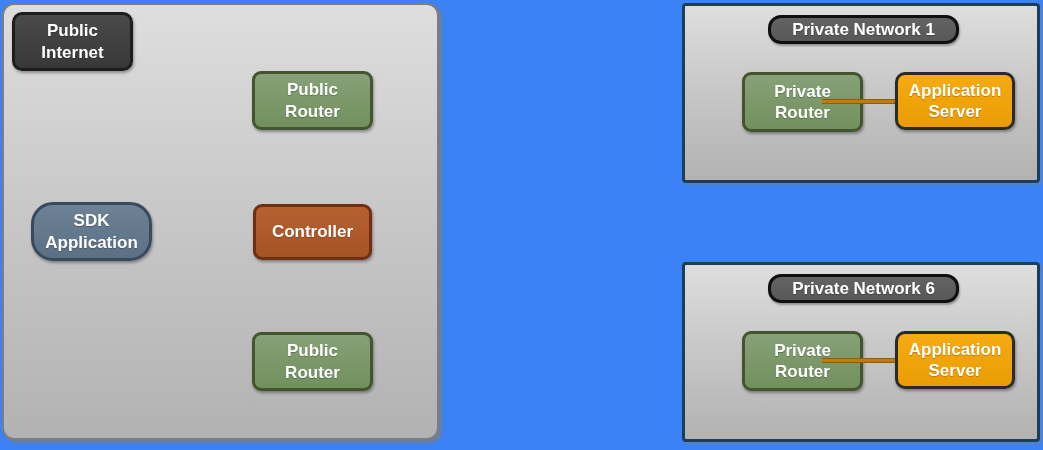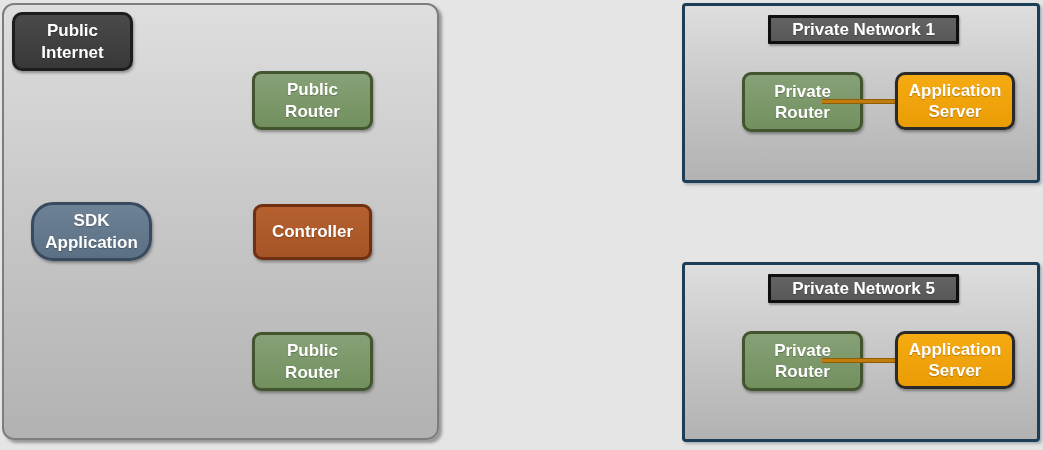--- a/index.html
+++ b/index.html
@@ -5,21 +5,21 @@
   html, body {
     margin: 0;
     padding: 0;
     background: #000000;
     font-family: "Liberation Sans", sans-serif;
   }
   .canvas {
     position: relative;
     width: 1043px;
     height: 450px;
-    background: #e5e5e5;
+    background: #3b82f6;
     overflow: hidden;
   }
   .zone {
     position: absolute;
     background: linear-gradient(180deg, #dedede 0%, #c9c9c9 45%, #b2b2b2 100%);
     box-sizing: border-box;
   }
   .zone-public {
     left: 2px; top: 3px;
     width: 437px; height: 437px;
@@ -70,21 +70,21 @@
     border: 3px solid #6f3011;
   }
   .node-orange {
     background: linear-gradient(180deg, #f6ab12, #ea9c05);
     border: 3px solid #2a2a2a;
     border-radius: 10px;
   }
   .net-title {
     background: linear-gradient(180deg, #636363, #585858);
     border: 3px solid #0f0f0f;
-    border-radius: 1px;
+    border-radius: 13px;
     font-size: 17px;
     white-space: nowrap;
     box-shadow: 1px 2px 2px rgba(0,0,0,0.3);
   }
 
   
   .pos-public-internet   { left: 8px;   top: 7px;   width: 121px; height: 59px; }
   .pos-public-router-top { left: 248px; top: 66px;  width: 121px; height: 59px; }
   .pos-sdk-application   { left: 27px;  top: 197px; width: 121px; height: 59px; border-radius: 22px; }
   .pos-controller        { left: 249px; top: 199px; width: 119px; height: 56px; }
@@ -124,21 +124,21 @@
   <div class="zone zone-private zone-pn1">
     <div class="node net-title pos-net-title">Private Network 1</div>
     <div class="node node-green pos-priv-router">Private
 Router</div>
     <div class="connector"></div>
     <div class="node node-orange pos-app-server">Application
 Server</div>
   </div>
 
   <div class="zone zone-private zone-pn2">
-    <div class="node net-title pos-net-title">Private Network 5</div>
+    <div class="node net-title pos-net-title">Private Network 6</div>
     <div class="node node-green pos-priv-router">Private
 Router</div>
     <div class="connector"></div>
     <div class="node node-orange pos-app-server">Application
 Server</div>
   </div>
 
 </div>
 
 </body></html>

